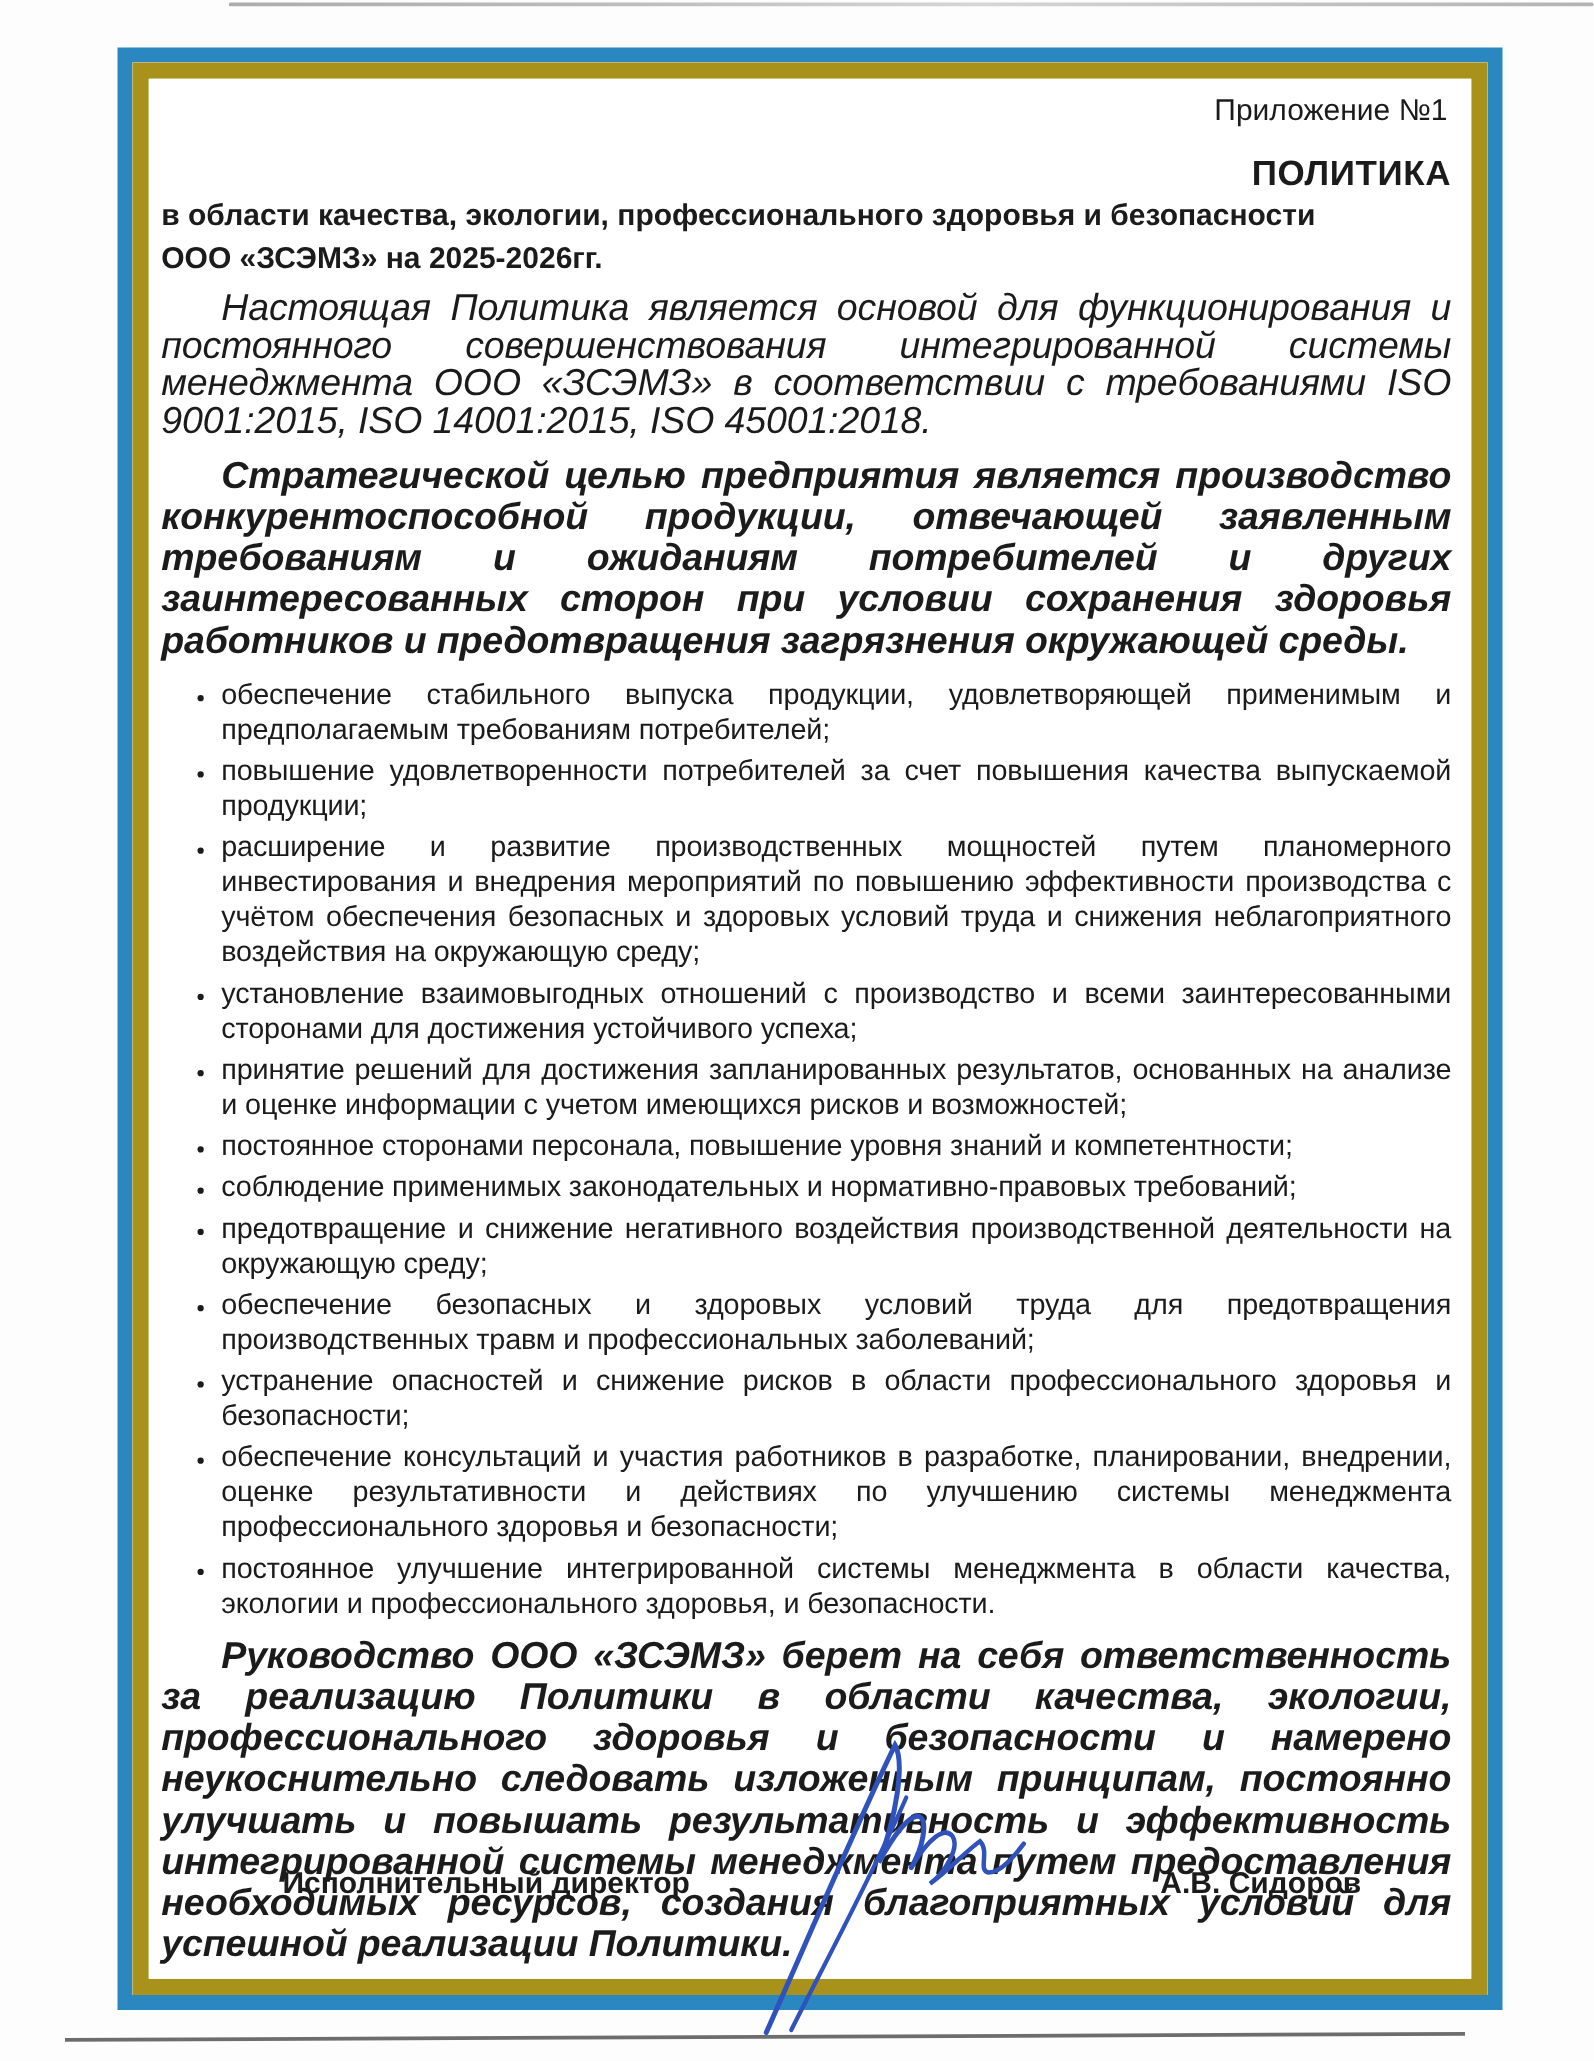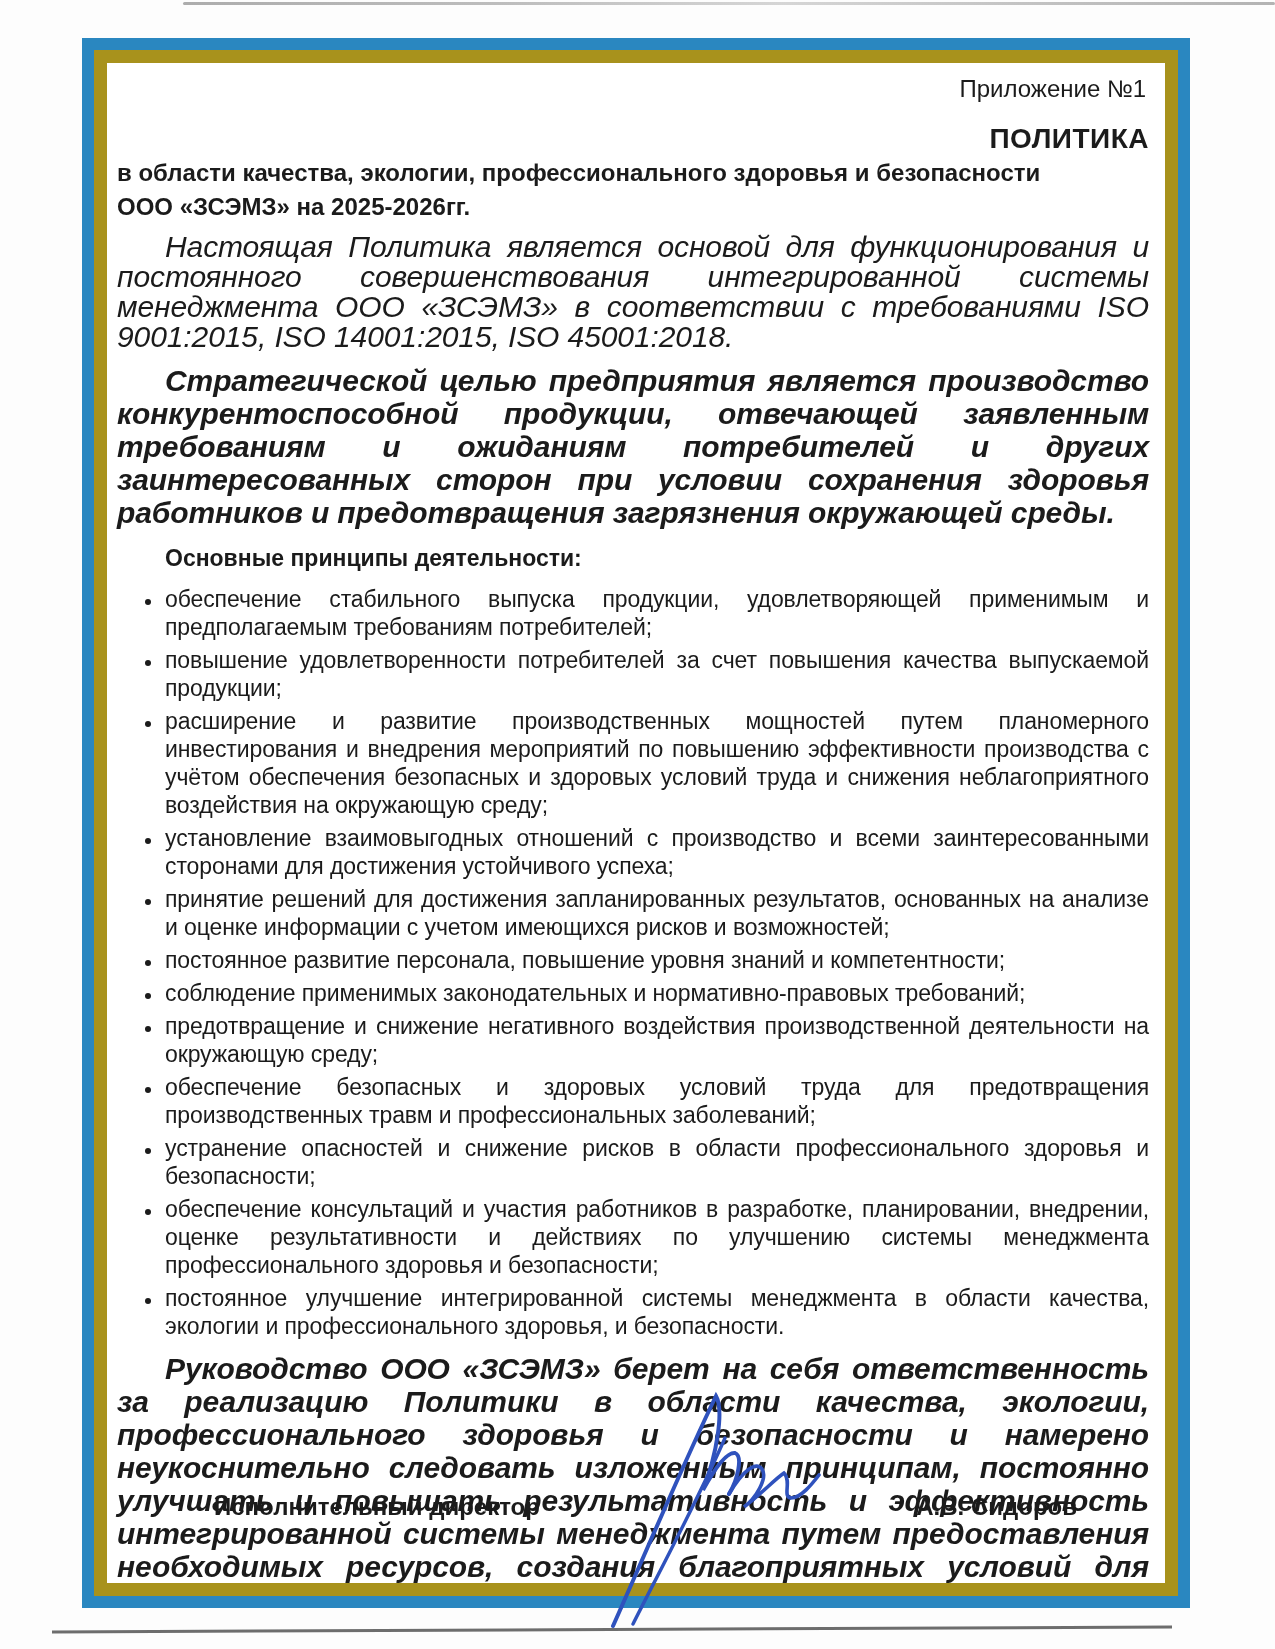--- a/index.html
+++ b/index.html
@@ -13,21 +13,21 @@
     position:absolute; left:183px; top:2px; width:1092px; height:3px;
     background:linear-gradient(90deg,#6b6b6b 0%,#8a8a8a 30%,#b5b5b5 55%,#8f8f8f 80%,#777 100%);
     opacity:.55; border-radius:2px;
   }
   .scan-edge-bottom {
     position:absolute; left:52px; top:1628px; width:1120px; height:3px;
     background:#3c3c3c; opacity:.75; transform:rotate(-0.25deg);
   }
   
   .frame-outer {
-    position:absolute; left:82px; top:38px; width:1108px; height:1570px;
+    position:absolute; left:94px; top:38px; width:1108px; height:1570px;
     box-sizing:border-box; border:12px solid #2a87c0; background:#fff;
   }
   .frame-inner {
     box-sizing:border-box; width:100%; height:100%;
     border:13px solid #a8921c; background:#fff;
   }
   .content {
     position:relative; box-sizing:border-box; width:100%; height:100%;
     background:#fff; padding:10px 16px 0 10px; overflow:hidden;
   }
@@ -71,29 +71,28 @@
       </div>
 
       <div class="doc-title">ПОЛИТИКА</div>
       <div class="doc-subtitle">в области качества, экологии, профессионального здоровья и безопасности</div>
       <div class="doc-subtitle">ООО «ЗСЭМЗ» на 2025-2026гг.</div>
 
       <p class="body-par">Настоящая Политика является основой для функционирования и постоянного совершенствования интегрированной системы менеджмента ООО «ЗСЭМЗ» в соответствии с требованиями ISO 9001:2015, ISO 14001:2015, ISO 45001:2018.</p>
 
       <p class="body-par bold-par">Стратегической целью предприятия является производство конкурентоспособной продукции, отвечающей заявленным требованиям и ожиданиям потребителей и других заинтересованных сторон при условии сохранения здоровья работников и предотвращения загрязнения окружающей среды.</p>
 
-      <div class="principles-heading">Основные принципы деятельности:</div>
 
       <ul class="principles">
         <li>обеспечение стабильного выпуска продукции, удовлетворяющей применимым и предполагаемым требованиям потребителей;</li>
         <li>повышение удовлетворенности потребителей за счет повышения качества выпускаемой продукции;</li>
         <li>расширение и развитие производственных мощностей путем планомерного инвестирования и внедрения мероприятий по повышению эффективности производства с учётом обеспечения безопасных и здоровых условий труда и снижения неблагоприятного воздействия на окружающую среду;</li>
         <li>установление взаимовыгодных отношений с производство и всеми заинтересованными сторонами для достижения устойчивого успеха;</li>
         <li>принятие решений для достижения запланированных результатов, основанных на анализе и оценке информации с учетом имеющихся рисков и возможностей;</li>
-        <li>постоянное развитие персонала, повышение уровня знаний и компетентности;</li>
+        <li>постоянное сторонами персонала, повышение уровня знаний и компетентности;</li>
         <li>соблюдение применимых законодательных и нормативно-правовых требований;</li>
         <li>предотвращение и снижение негативного воздействия производственной деятельности на окружающую среду;</li>
         <li>обеспечение безопасных и здоровых условий труда для предотвращения производственных травм и профессиональных заболеваний;</li>
         <li>устранение опасностей и снижение рисков в области профессионального здоровья и безопасности;</li>
         <li>обеспечение консультаций и участия работников в разработке, планировании, внедрении, оценке результативности и действиях по улучшению системы менеджмента профессионального здоровья и безопасности;</li>
         <li>постоянное улучшение интегрированной системы менеджмента в области качества, экологии и профессионального здоровья, и безопасности.</li>
       </ul>
 
       <p class="body-par bold-par">Руководство ООО «ЗСЭМЗ» берет на себя ответственность за реализацию Политики в области качества, экологии, профессионального здоровья и безопасности и намерено неукоснительно следовать изложенным принципам, постоянно улучшать и повышать результативность и эффективность интегрированной системы менеджмента путем предоставления необходимых ресурсов, создания благоприятных условий для успешной реализации Политики.</p>
 

